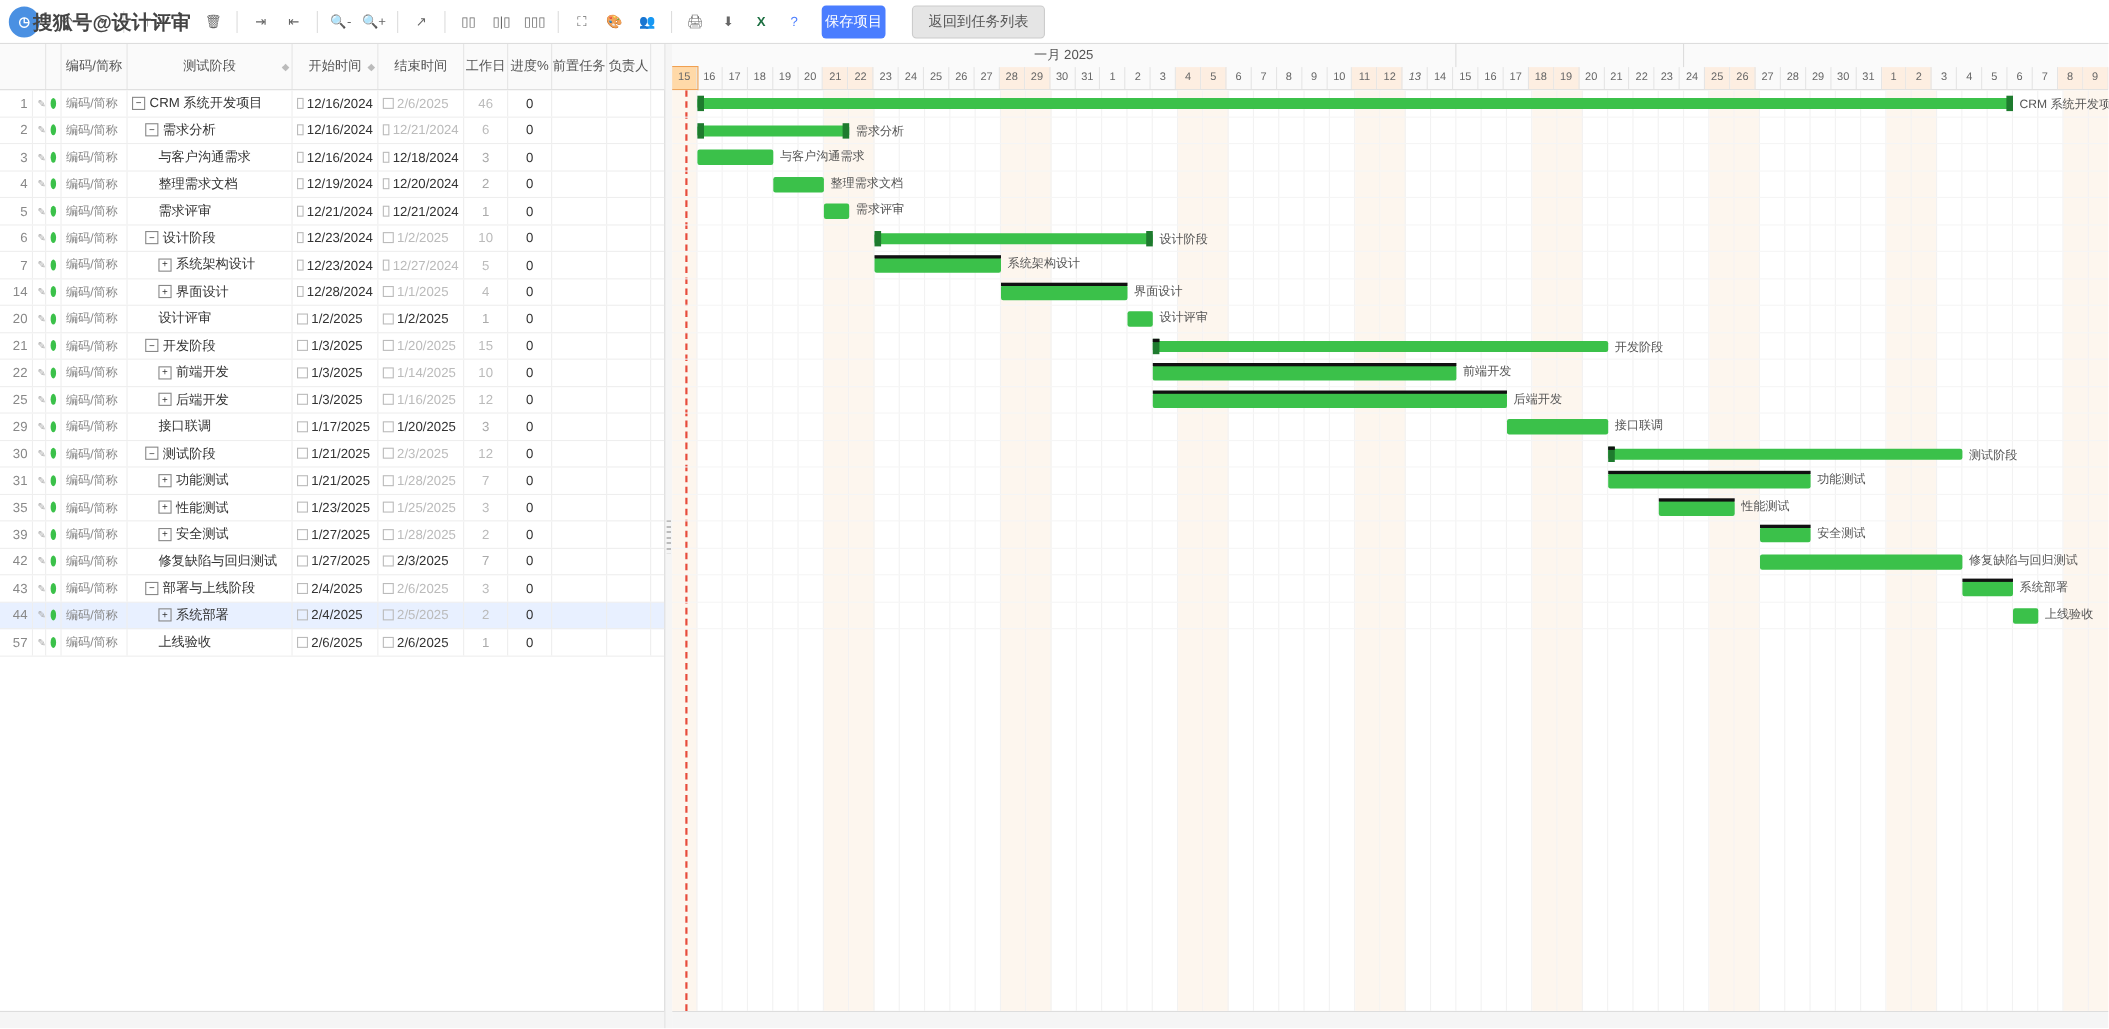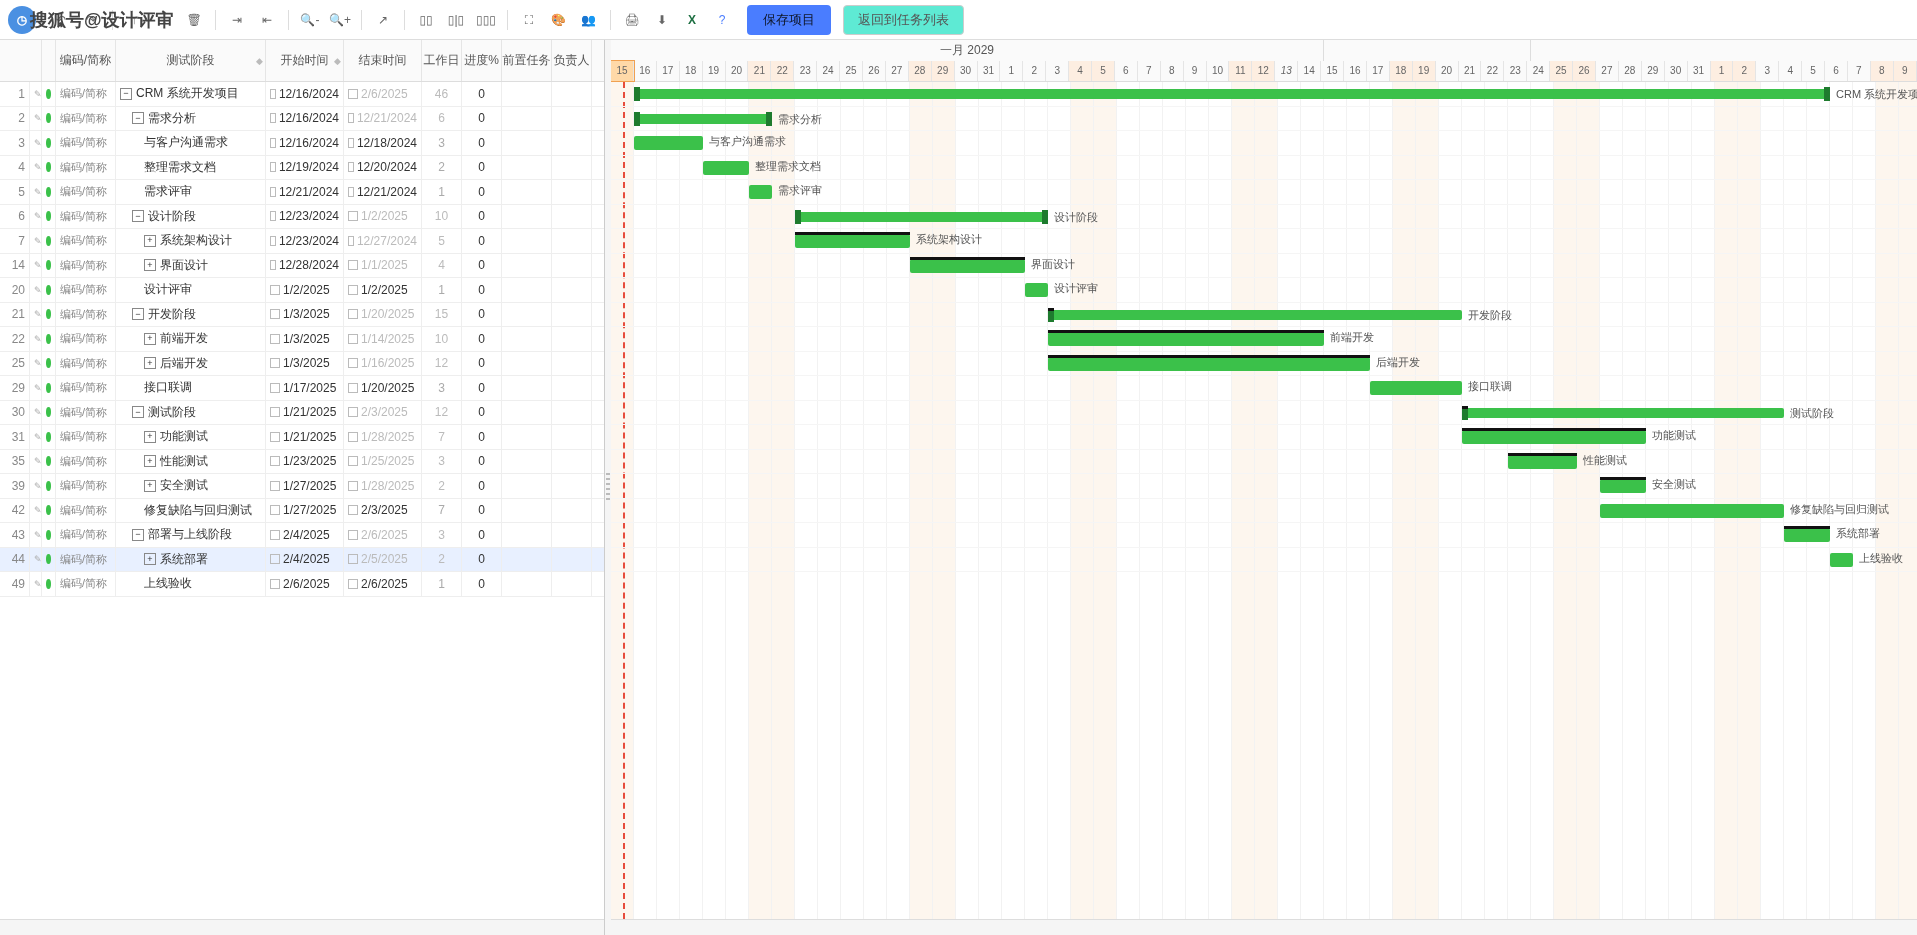--- a/index.html
+++ b/index.html
@@ -5,22 +5,22 @@
 * { box-sizing: border-box; margin: 0; padding: 0; }
 body { font-family: "Microsoft YaHei", Arial, sans-serif; font-size: 12px; color: #333; background: #fff; overflow: hidden; }
 .app { width: 1917px; height: 935px; display: flex; flex-direction: column; }
 
 
 .toolbar { height: 40px; border-bottom: 1px solid #ddd; display: flex; align-items: center; padding: 0 8px; gap: 4px; }
 .logo { width: 28px; height: 28px; border-radius: 50%; background: #4a90e2; margin-right: 8px; display:flex;align-items:center;justify-content:center;color:#fff;font-weight:bold; }
 .watermark { position: absolute; top: 8px; left: 30px; font-size: 18px; font-weight: bold; color: #444; z-index: 100; pointer-events:none; }
 .tb-btn { width: 26px; height: 26px; display: flex; align-items: center; justify-content: center; cursor: pointer; color: #666; border-radius: 3px; }
 .tb-sep { width: 1px; height: 20px; background: #ddd; margin: 0 4px; }
-.btn-primary { background: #4a7dff; color: #0f172a; border: none; padding: 6px 16px; border-radius: 4px; cursor: pointer; font-size: 13px; margin-left: 8px; }
-.btn-secondary { background: #5eead4; color: #555; border: 1px solid #ccc; padding: 5px 14px; border-radius: 4px; cursor: pointer; font-size: 13px; margin-left: 8px; }
+.btn-primary { background: #4a7dff; color: #ffffff; border: none; padding: 6px 3px; border-radius: 4px; cursor: pointer; font-size: 13px; margin-left: 8px; }
+.btn-secondary { background: #e5e5e5; color: #555; border: 1px solid #ccc; padding: 5px 14px; border-radius: 4px; cursor: pointer; font-size: 13px; margin-left: 20px; }
 
 
 .main { flex: 1; display: flex; overflow: hidden; }
 .grid-pane { width: 605px; display: flex; flex-direction: column; border-right: 1px solid #ccc; }
 .splitter { width: 6px; background: #f5f5f5; cursor: col-resize; display:flex;align-items:center;justify-content:center;position:relative; }
 .splitter .dots { width:4px;height:30px;background:repeating-linear-gradient(#bbb,#bbb 2px,transparent 2px,transparent 5px); }
 .gantt-pane { flex: 1; display: flex; flex-direction: column; overflow: hidden; }
 
 
 .grid-header { display: flex; height: 42px; background: #fafafa; border-bottom: 1px solid #ddd; }
@@ -522,21 +522,21 @@
               </span>
             </div>
             <div class="gc gc-date"><span class="cb"></span>2/4/2025</div>
             <div class="gc gc-date dim"><span class="cb"></span>2/5/2025</div>
             <div class="gc gc-work dim">2</div>
             <div class="gc gc-prog">0</div>
             <div class="gc gc-pred"></div>
             <div class="gc gc-owner"></div>
           </div>
           <div class="grid-row">
-            <div class="gc gc-num">49</div>
+            <div class="gc gc-num">57</div>
             <div class="gc gc-edit">✎</div>
             <div class="gc gc-status">
               <span class="status-dot"></span>
             </div>
             <div class="gc gc-code">编码/简称</div>
             <div class="gc gc-name">
               <span class="tree" style="padding-left:24px">
                 <span>上线验收</span>
               </span>
             </div>
@@ -551,21 +551,21 @@
       <div class="scrollbar-h"></div>
     </div>
 
     <div class="splitter">
         <div class="dots"></div>
       </div>
 
     <div class="gantt-pane">
       <div class="gantt-header">
         <div class="gh-months" id="gh-months">
-            <div class="gh-month" style="width: 713px;">一月 2029</div>
+            <div class="gh-month" style="width: 713px;">一月 2025</div>
             <div class="gh-month" style="width: 207px;"></div>
           </div>
         <div class="gh-days" id="gh-days">
             <div class="gh-day weekend today" style="width: 23px;">15</div>
             <div class="gh-day" style="width: 23px;">16</div>
             <div class="gh-day" style="width: 23px;">17</div>
             <div class="gh-day" style="width: 23px;">18</div>
             <div class="gh-day" style="width: 23px;">19</div>
             <div class="gh-day" style="width: 23px;">20</div>
             <div class="gh-day weekend" style="width: 23px;">21</div>

